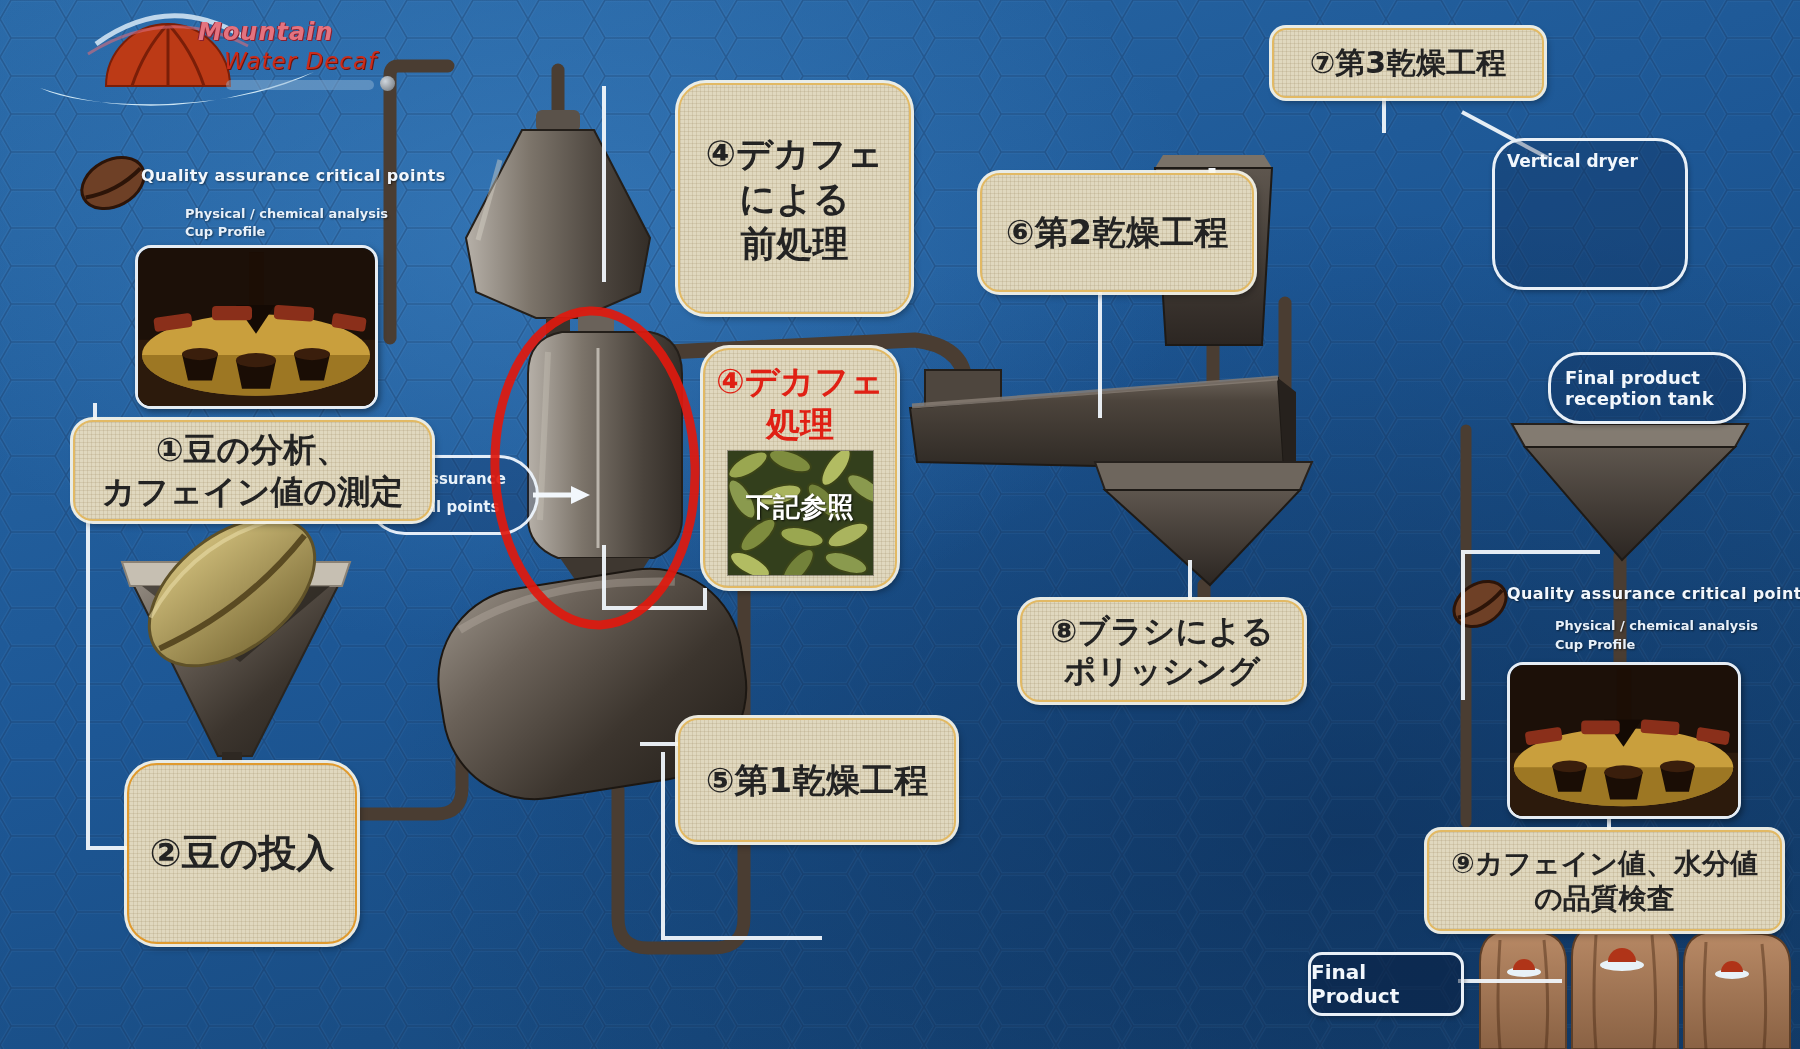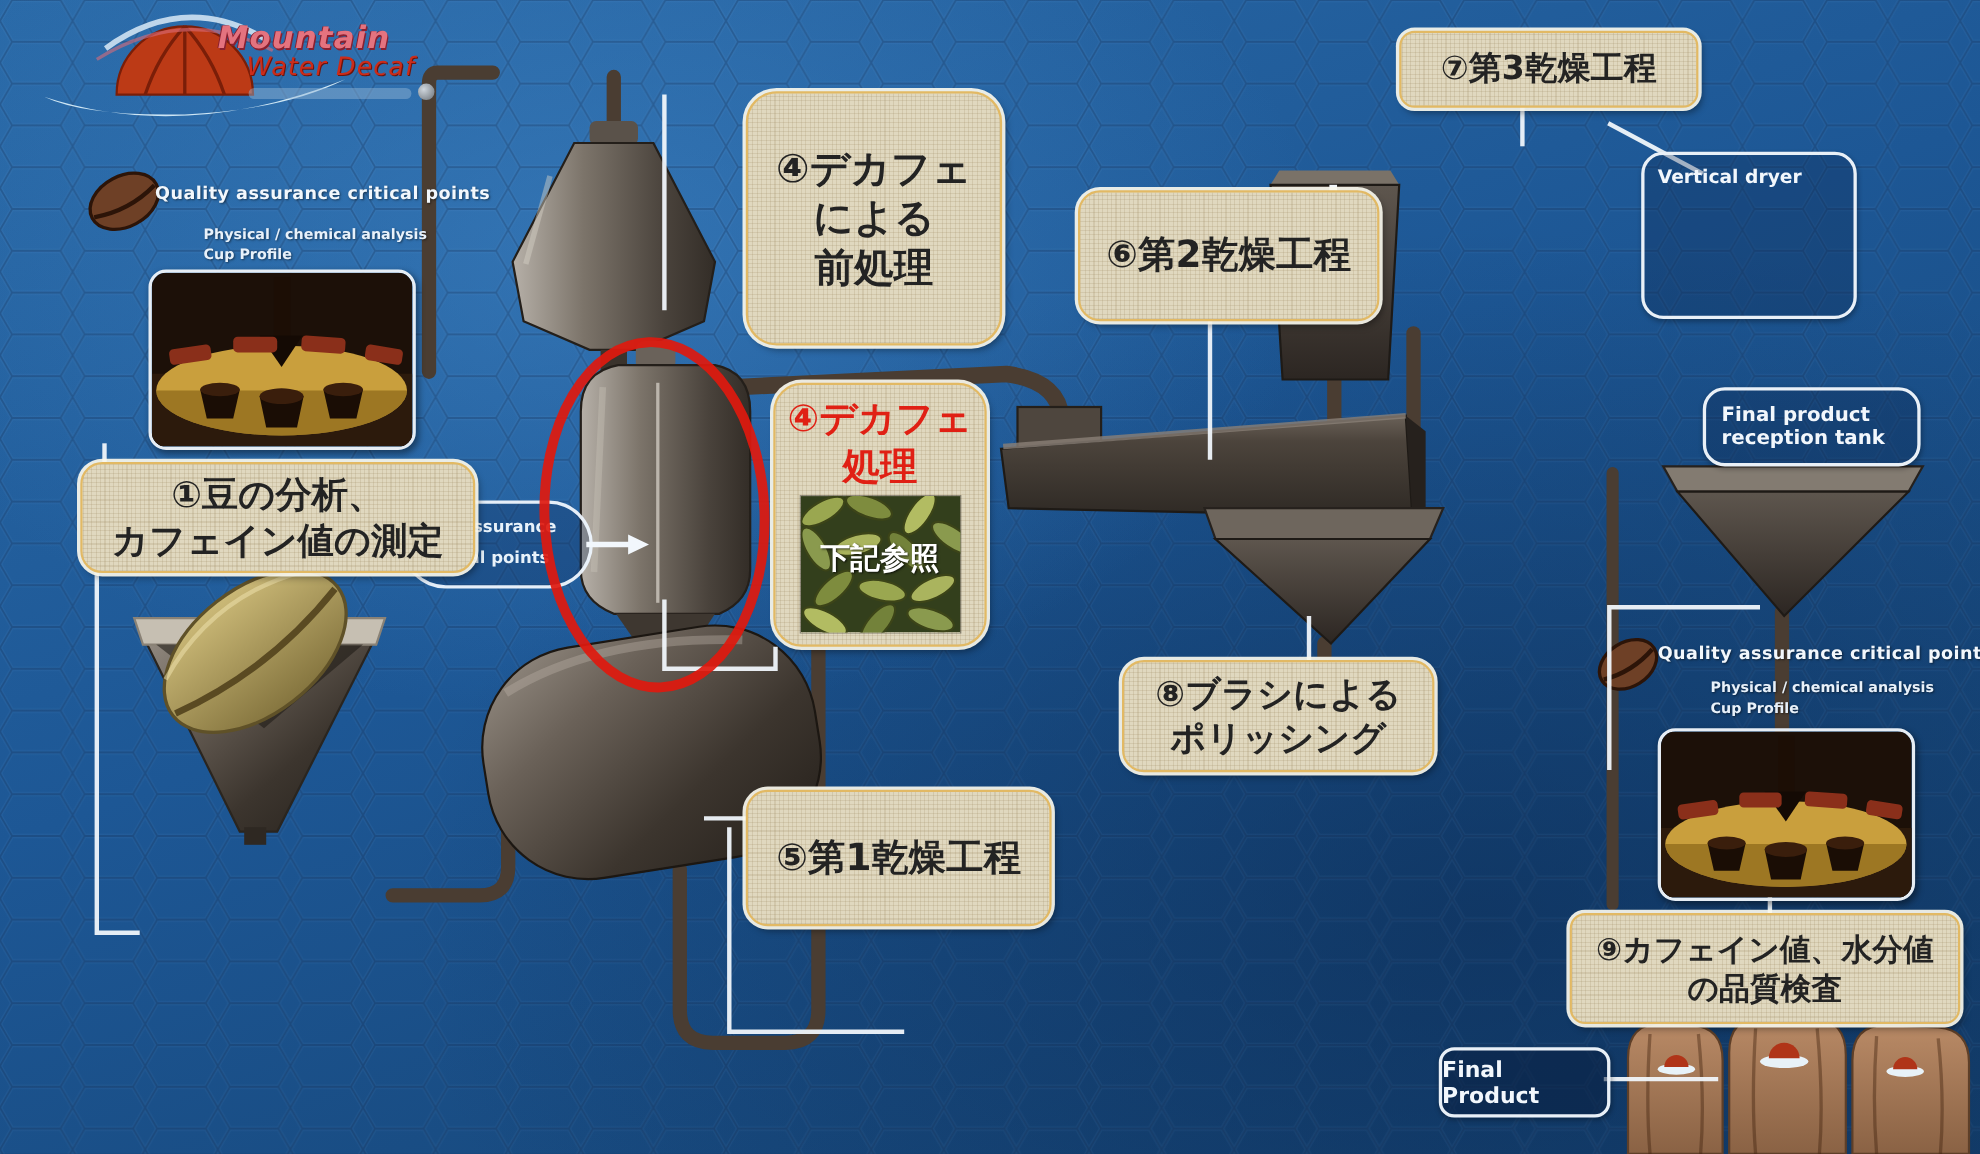--- a/index.html
+++ b/index.html
@@ -19,40 +19,40 @@
     text-align:center;color:#232323;font-weight:bold;border:2px solid #e2b964;border-radius:20px;
     background-color:#e0d8bf;
     background-image:repeating-linear-gradient(0deg, rgba(155,135,95,.20) 0 1px, transparent 1px 4px),
                      repeating-linear-gradient(90deg, rgba(155,135,95,.20) 0 1px, transparent 1px 4px);
     box-shadow:0 0 0 3px rgba(250,248,238,.92), 3px 4px 7px rgba(0,0,0,.38);}
   .sline{line-height:1.25;white-space:nowrap;}
   .red{color:#e02014;}
   .step2{border-color:#e09a2e;border-radius:30px;}
 
   
-  .callout{position:absolute;z-index:10;border:3px solid #e9f0f7;border-radius:20px;color:#f2f7fc;
+  .callout{position:absolute;z-index:10;border:3px solid #e9f0f7;border-radius:32px;color:#f2f7fc;
     font-weight:bold;background:rgba(12,40,80,.30);box-shadow:1px 2px 5px rgba(0,0,0,.3);}
   .capsule{position:absolute;z-index:4;border:3px solid rgba(240,248,255,.95);border-radius:40px;
     background:rgba(18,48,92,.30);color:#e8f2fa;font-weight:bold;overflow:hidden;}
 
   .qatitle{position:absolute;z-index:10;color:#f2f7fc;font-weight:bold;font-size:16px;letter-spacing:.4px;
     text-shadow:1px 1px 2px rgba(0,0,0,.5);white-space:nowrap;}
   .qasub{position:absolute;z-index:10;color:#e8f1fa;font-weight:bold;font-size:13px;
     text-shadow:1px 1px 2px rgba(0,0,0,.5);white-space:nowrap;margin-left:47px;}
 
   .photo{position:absolute;z-index:3;border:3px solid #e6edf4;border-radius:16px;overflow:hidden;
     box-shadow:2px 3px 6px rgba(0,0,0,.4);}
   .photo svg{display:block;width:100%;height:100%;}
 
   .bean-photo{position:relative;width:145px;height:124px;margin-top:6px;box-shadow:0 0 0 1px rgba(0,0,0,.35);}
   .bean-caption{position:absolute;left:0;top:38px;width:100%;text-align:center;color:#ffffff;font-size:27px;
     font-weight:bold;text-shadow:1px 1px 2px rgba(0,0,0,.75);}
 
   .logo{position:absolute;left:18px;top:2px;width:400px;height:115px;z-index:10;}
-  .logo-line1{position:absolute;left:180px;top:16px;font-size:28px;font-style:italic;font-weight:800;
+  .logo-line1{position:absolute;left:180px;top:16px;font-size:24px;font-style:italic;font-weight:800;
     color:#e4737f;text-shadow:1px 1px 0 #8a2030,-1px 0 0 #8a2030;letter-spacing:1px;white-space:nowrap;}
   .logo-line2{position:absolute;left:206px;top:46px;font-size:23px;font-style:italic;font-weight:400;
     color:#cc2c1a;text-shadow:1px 1px 0 #6e130a;letter-spacing:1px;white-space:nowrap;}
   .logo-sub{position:absolute;left:208px;top:78px;width:148px;height:10px;border-radius:5px;
     background:rgba(150,185,215,.45);}
   .logo-badge{position:absolute;left:362px;top:74px;width:15px;height:15px;border-radius:50%;
     background:radial-gradient(circle at 35% 35%,#cfd6dd,#6a7076);}
 </style>
 </head>
 <body>
@@ -305,20 +305,23 @@
   <div class="capsule" style="left:365px;top:455px;width:168px;height:74px;">
     <div style="position:absolute;left:62px;top:12px;font-size:15px;">ssurance</div>
     <div style="position:absolute;left:58px;top:40px;font-size:15px;">al points</div>
   </div>
 
   <div class="step" style="left:73px;top:420px;width:355px;height:97px;font-size:33px;">
     <div class="sline">①豆の分析、</div>
     <div class="sline">カフェイン値の測定</div>
   </div>
 
+  <div class="step step2" style="left:127px;top:763px;width:226px;height:177px;font-size:38px;">
+    <div class="sline">②豆の投入</div>
+  </div>
 
   <div class="step" style="left:678px;top:83px;width:229px;height:227px;font-size:36px;border-radius:28px;">
     <div class="sline">④デカフェ</div>
     <div class="sline">による</div>
     <div class="sline">前処理</div>
   </div>
 
   <div class="step" style="left:703px;top:348px;width:194px;height:240px;font-size:34px;justify-content:flex-start;padding-top:10px;box-sizing:border-box;border-radius:26px;">
     <div class="sline red">④デカフェ</div>
     <div class="sline red">処理</div>

